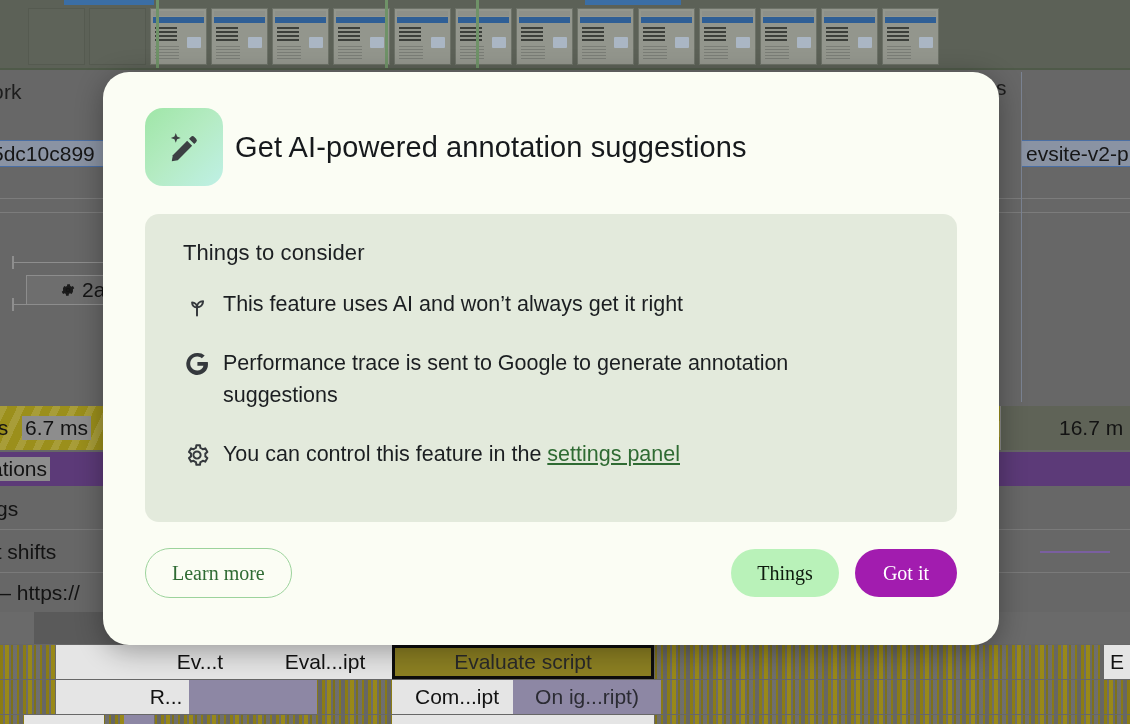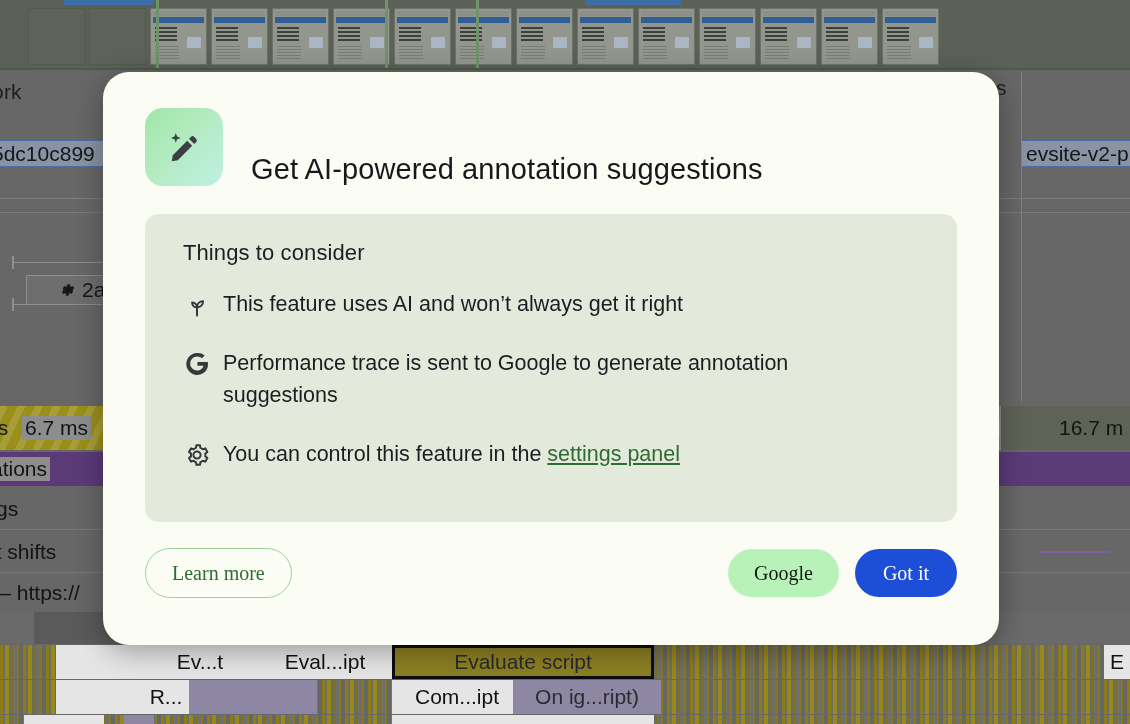--- a/index.html
+++ b/index.html
@@ -137,21 +137,21 @@
   .dialog {
     position: absolute; left: 103px; top: 72px;
     width: 896px; height: 573px;
     background: #fbfdf4;
     border-radius: 26px;
     box-shadow: 0 6px 28px rgba(0,0,0,.33);
     padding: 36px 42px 0 42px;
     overflow: hidden;
   }
 
-  .dlg-header { display: flex; align-items: flex-end; gap: 28px; height: 78px; }
+  .dlg-header { display: flex; align-items: center; gap: 12px; height: 78px; }
   .dlg-badge {
     width: 78px; height: 78px; flex: 0 0 78px; border-radius: 18px;
     background: linear-gradient(135deg, #9fe6a7 0%, #b4ebc2 48%, #bff0e6 100%);
     display: flex; align-items: center; justify-content: center;
   }
   .dlg-title {
     font-size: 29px; color: #16191c; letter-spacing: .1px; font-weight: 400;
   }
 
   .consider-card {
@@ -186,21 +186,21 @@
     white-space: nowrap; border: none;
   }
   .btn-learn {
     height: 50px; padding: 0 26px; background: transparent;
     border: 1.5px solid #9cd39c; color: #2f6b33;
   }
   .btn-cancel {
     height: 48px; padding: 0 26px; background: #b9f2b9; color: #0e1b0e;
   }
   .btn-gotit {
-    height: 48px; padding: 0 28px; background: #1d4ed8; color: #ffffff;
+    height: 48px; padding: 0 28px; background: #a21caf; color: #ffffff;
   }
   .footer-right { display: flex; align-items: center; gap: 16px; }
 </style>
 </head>
 <body>
 
 <div id="root">
 
   <div class="bg-layer">
 
@@ -440,19 +440,19 @@
           </span>
           <span class="ci-text"><span>You can control this feature in the </span><a class="ci-link">settings panel</a></span>
         </li>
 
       </ul>
     </div>
 
     <div class="dlg-footer">
       <button class="btn btn-learn">Learn more</button>
       <div class="footer-right">
-        <button class="btn btn-cancel">Google</button>
+        <button class="btn btn-cancel">Things</button>
         <button class="btn btn-gotit">Got it</button>
       </div>
     </div>
 
   </div>
 </div>
 
 </body></html>

